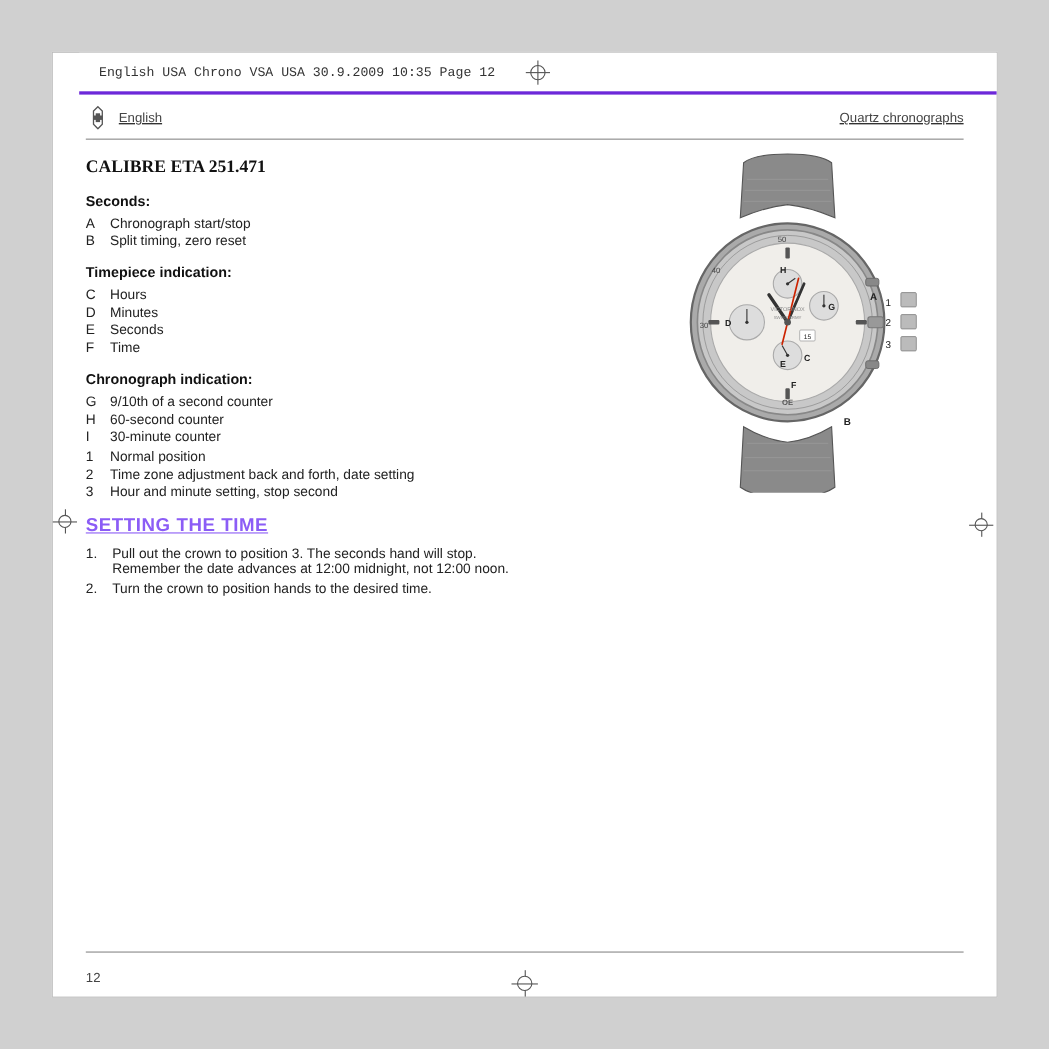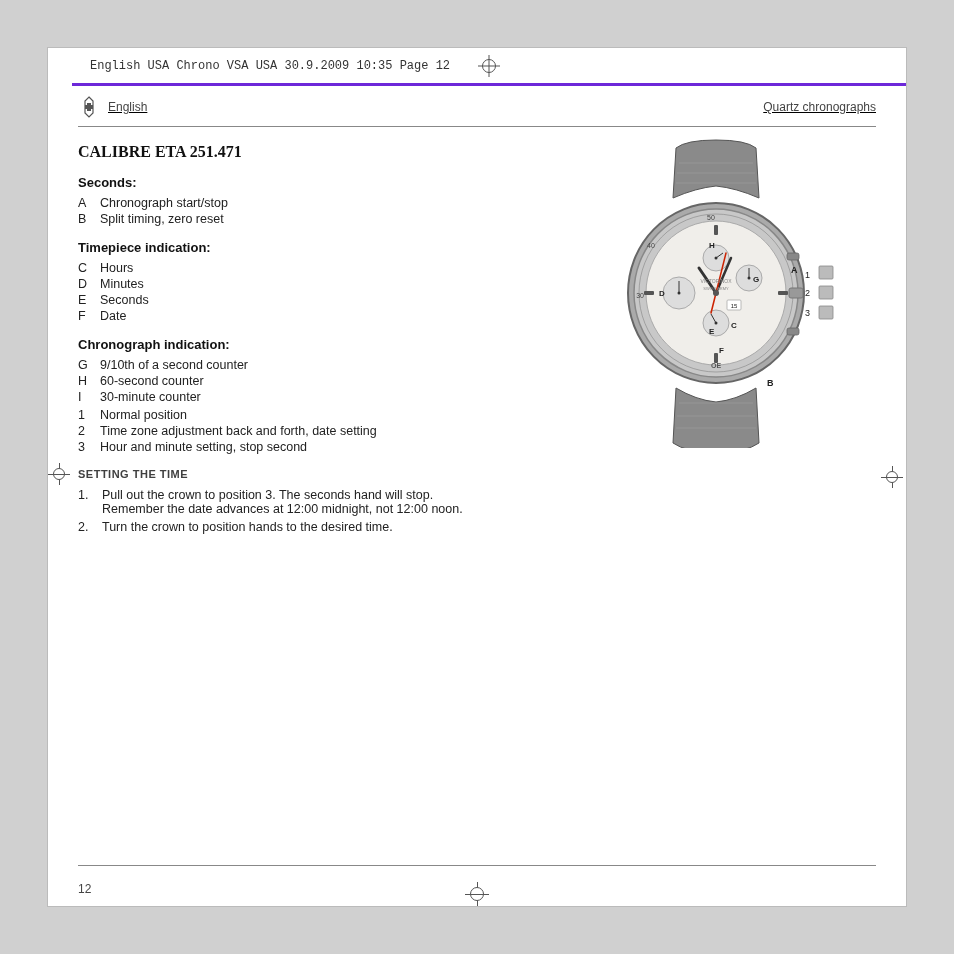--- a/index.html
+++ b/index.html
@@ -204,26 +204,27 @@
       display: flex;
       gap: 8px;
     }
 
     .numbered-list li .item-key {
       width: 14px;
       flex-shrink: 0;
     }
 
     .setting-title {
-      font-size: 11px;
+      font-size: 17px;
       font-weight: bold;
-      color: #404040;
+      color: #8b5cf6;
       margin-top: 14px;
       margin-bottom: 8px;
       letter-spacing: 0.5px;
+      text-decoration: underline;
     }
 
     .step-list {
       list-style: none;
       padding-left: 0;
     }
 
     .step-list li {
       font-size: 12.5px;
       color: #222;
@@ -428,21 +429,21 @@
           <li>
             <span class="item-key">D</span>
             <span>Minutes</span>
           </li>
           <li>
             <span class="item-key">E</span>
             <span>Seconds</span>
           </li>
           <li>
             <span class="item-key">F</span>
-            <span>Date</span>
+            <span>Time</span>
           </li>
         </ul>
 
         <div class="subsection-title">Chronograph indication:</div>
         <ul class="item-list">
           <li>
             <span class="item-key">G</span>
             <span>9/10th of a second counter</span>
           </li>
           <li>

